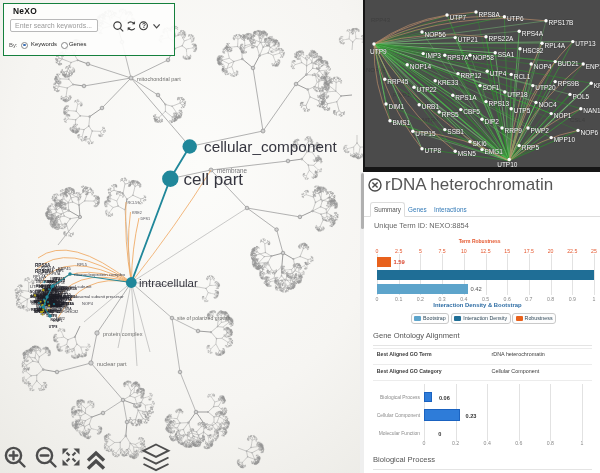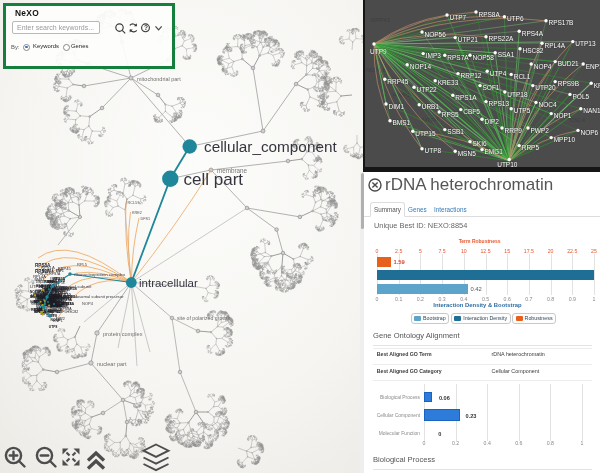--- a/index.html
+++ b/index.html
@@ -1,21 +1,21 @@
 <!DOCTYPE html>
 <html><head><meta charset="utf-8"><style>
 *{margin:0;padding:0;box-sizing:border-box}
 body{width:600px;height:473px;overflow:hidden;font-family:"Liberation Sans",sans-serif;background:#fff}
 #app{position:relative;width:600px;height:473px}
 #tree{position:absolute;left:0;top:0}
 #dark{position:absolute;left:363px;top:0;width:237px;height:172px;background:#4b4b4b;border-left:2px solid #161616;border-bottom:5px solid #161616;overflow:hidden}
 #detail{position:absolute;left:364px;top:172px;width:236px;height:359px;background:#fff;font-family:"Liberation Sans",sans-serif}
 #sb{position:absolute;left:360px;top:172px;width:4px;height:301px;background:#efefef}
 #sbt{position:absolute;left:360.5px;top:173px;width:3px;height:56px;background:#b0b0b0;border-radius:2px}
-#search{position:absolute;left:3px;top:3px;width:172px;height:66px;background:rgba(253,253,252,0.93);border:3px solid #15803d}
+#search{position:absolute;left:3px;top:3px;width:172px;height:53px;background:rgba(253,253,252,0.93);border:1px solid #15803d}
 #nexo{position:absolute;left:9px;top:2px;font-size:8.4px;font-weight:bold;color:#111;letter-spacing:0.3px}
 #sinput{position:absolute;left:6px;top:15px;width:88px;height:13px;border:1px solid #b9b9b9;border-radius:2px;font-size:7px;color:#999;padding-left:4px;font-family:"Liberation Sans",sans-serif;background:#fff}
 #sinput::placeholder{color:#9a9a9a}
 #byrow{position:absolute;left:5px;top:38px;font-size:5.9px;color:#555}
 .radio{position:absolute;top:37.5px;width:7px;height:7px;border:1px solid #888;border-radius:50%;background:#fff}
 .r1{left:16.8px}.r1::after{content:"";position:absolute;left:1.4px;top:1.4px;width:2.6px;height:2.6px;border-radius:50%;background:#3a6fb5}
 .r2{left:56.5px}
 .rlab{position:absolute;top:37px;font-size:5.9px;color:#222}
 #tabbar{position:absolute;left:0;top:30px;width:237px;height:14.5px;border-bottom:1px solid #ddd}
 #tab-active{position:absolute;left:6px;top:0;height:14.5px;line-height:14px;padding:0 3px;border:1px solid #ddd;border-bottom:1px solid #fff;border-radius:3px 3px 0 0;font-size:6.3px;color:#555;background:#fff}
@@ -1085,21 +1085,21 @@
  <svg id="close" width="14" height="14" viewBox="0 0 14 14" style="position:absolute;left:4px;top:6px">
   <circle cx="7" cy="7" r="6" fill="none" stroke="#4a4a4a" stroke-width="1.4"></circle>
   <path d="M4.4 4.4L9.6 9.6M9.6 4.4L4.4 9.6" stroke="#4a4a4a" stroke-width="1.4"></path>
  </svg>
  <div style="position:absolute;left:21px;top:3px;font-size:17px;color:#565656">rDNA heterochromatin</div>
  <div id="tabbar">
   <div id="tab-active">Summary</div>
   <div class="tab" style="left:44px">Genes</div>
   <div class="tab" style="left:70px">Interactions</div>
  </div>
- <div style="position:absolute;left:10px;top:49px;font-size:7.4px;color:#666">Unique Best ID: NEXO:8854</div>
+ <div style="position:absolute;left:10px;top:49px;font-size:7.4px;color:#666">Unique Term ID: NEXO:8854</div>
  <div style="position:absolute;left:65.6px;top:65.5px;width:100px;text-align:center;font-size:5px;font-weight:bold;color:#e4572e">Term Robustness</div>
  <div class="t1" style="left:3.0px">0</div>
       <div class="t1" style="left:24.7px">2.5</div>
       <div class="t1" style="left:46.4px">5</div>
       <div class="t1" style="left:68.1px">7.5</div>
       <div class="t1" style="left:89.8px">10</div>
       <div class="t1" style="left:111.5px">12.5</div>
       <div class="t1" style="left:133.2px">15</div>
       <div class="t1" style="left:154.9px">17.5</div>
       <div class="t1" style="left:176.6px">20</div>

